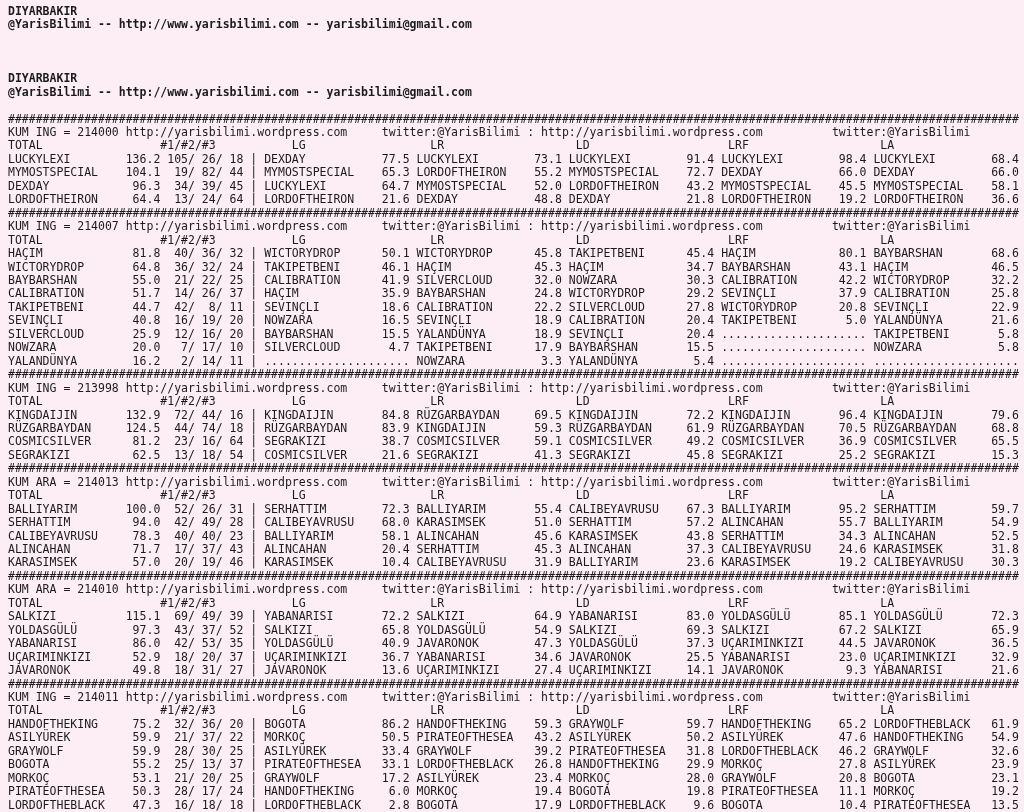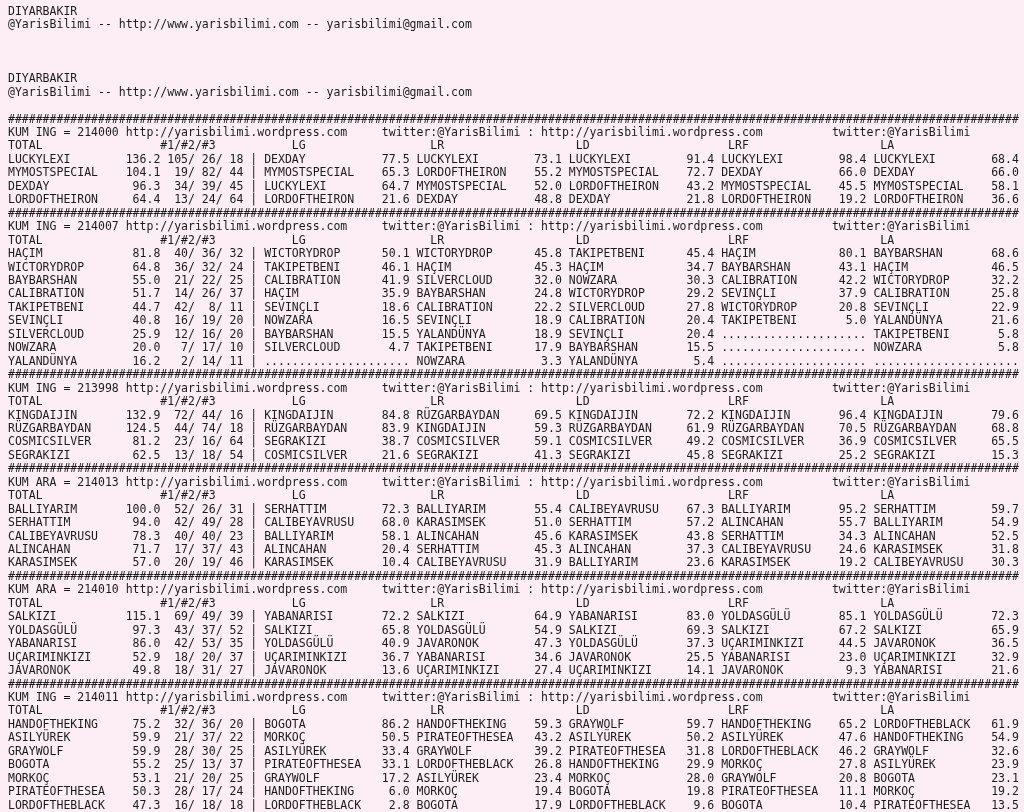--- a/index.html
+++ b/index.html
@@ -17,21 +17,21 @@
     line-height: 13.45px;
   }
   #wrap {
     padding: 5px 0 0 8px;
   }
   pre {
     margin: 0;
     font: inherit;
     white-space: pre;
   }
-  .lh-line { white-space: pre; height: 13.45px; }
+  .lh-line { white-space: pre; height: 13.45px; font-weight: bold; }
   .gap3 { height: 40.35px; }
   .gap1 { height: 13.45px; }
 </style>
 </head>
 <body style="background: rgb(253, 238, 245); color: rgb(27, 27, 27);">
 
 <div id="wrap">
 
   <div class="letterhead">
     <div class="lh-line">DIYARBAKIR</div>

